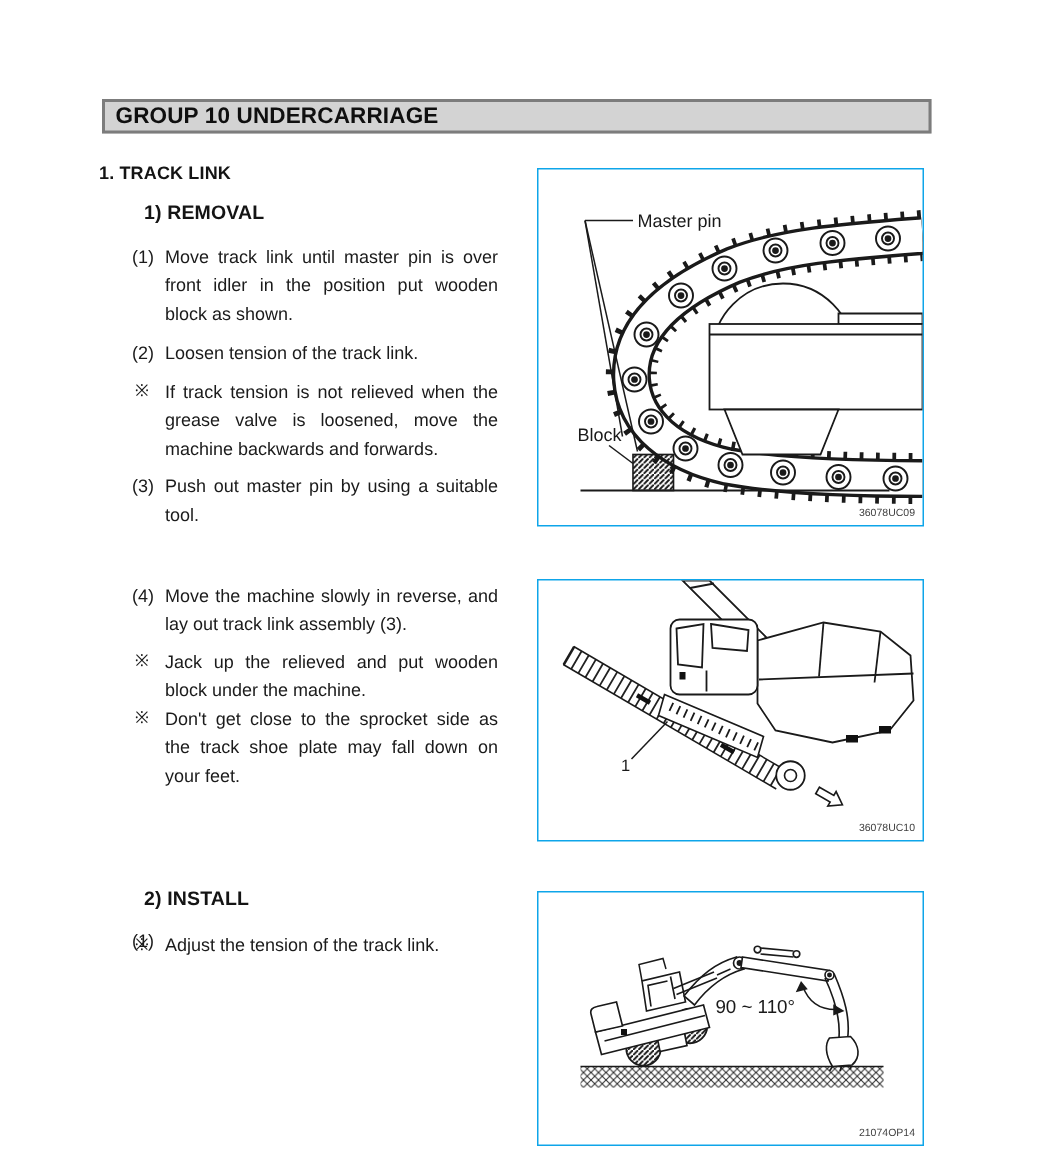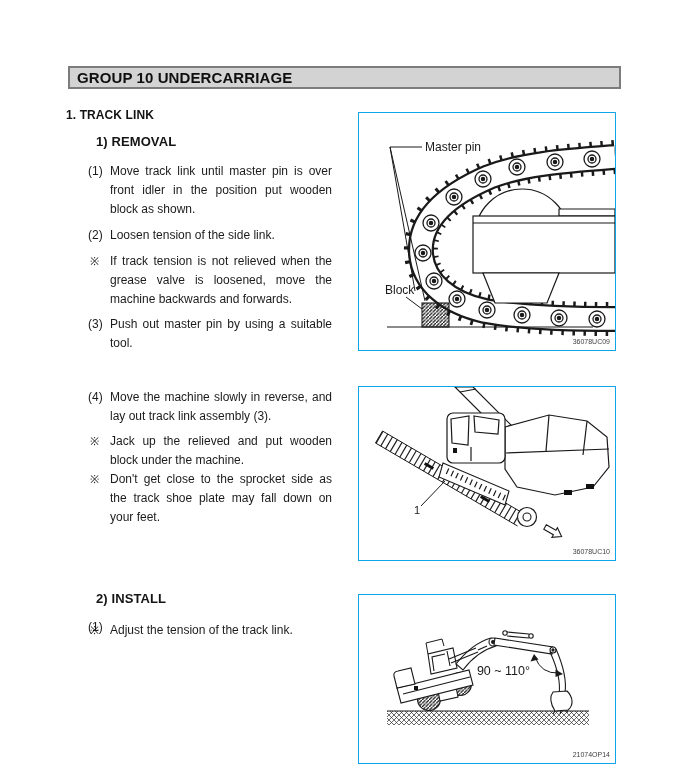--- a/index.html
+++ b/index.html
@@ -66,21 +66,21 @@
 
   <div class="sub-heading h-removal">1) REMOVAL</div>
 
   <div class="items items-removal">
     <div class="item mt0">
       <span class="marker">(1)</span>
       <span>Move track link until master pin is over front idler in the position put wooden block as shown.</span>
     </div>
     <div class="item mt7">
       <span class="marker">(2)</span>
-      <span>Loosen tension of the side link.</span>
+      <span>Loosen tension of the track link.</span>
     </div>
     <div class="item note mt7">
       <span class="marker">※</span>
       <span>If track tension is not relieved when the grease valve is loosened, move the machine backwards and forwards.</span>
     </div>
     <div class="item mt6">
       <span class="marker">(3)</span>
       <span>Push out master pin by using a suitable tool.</span>
     </div>
     <div class="item mt35">

